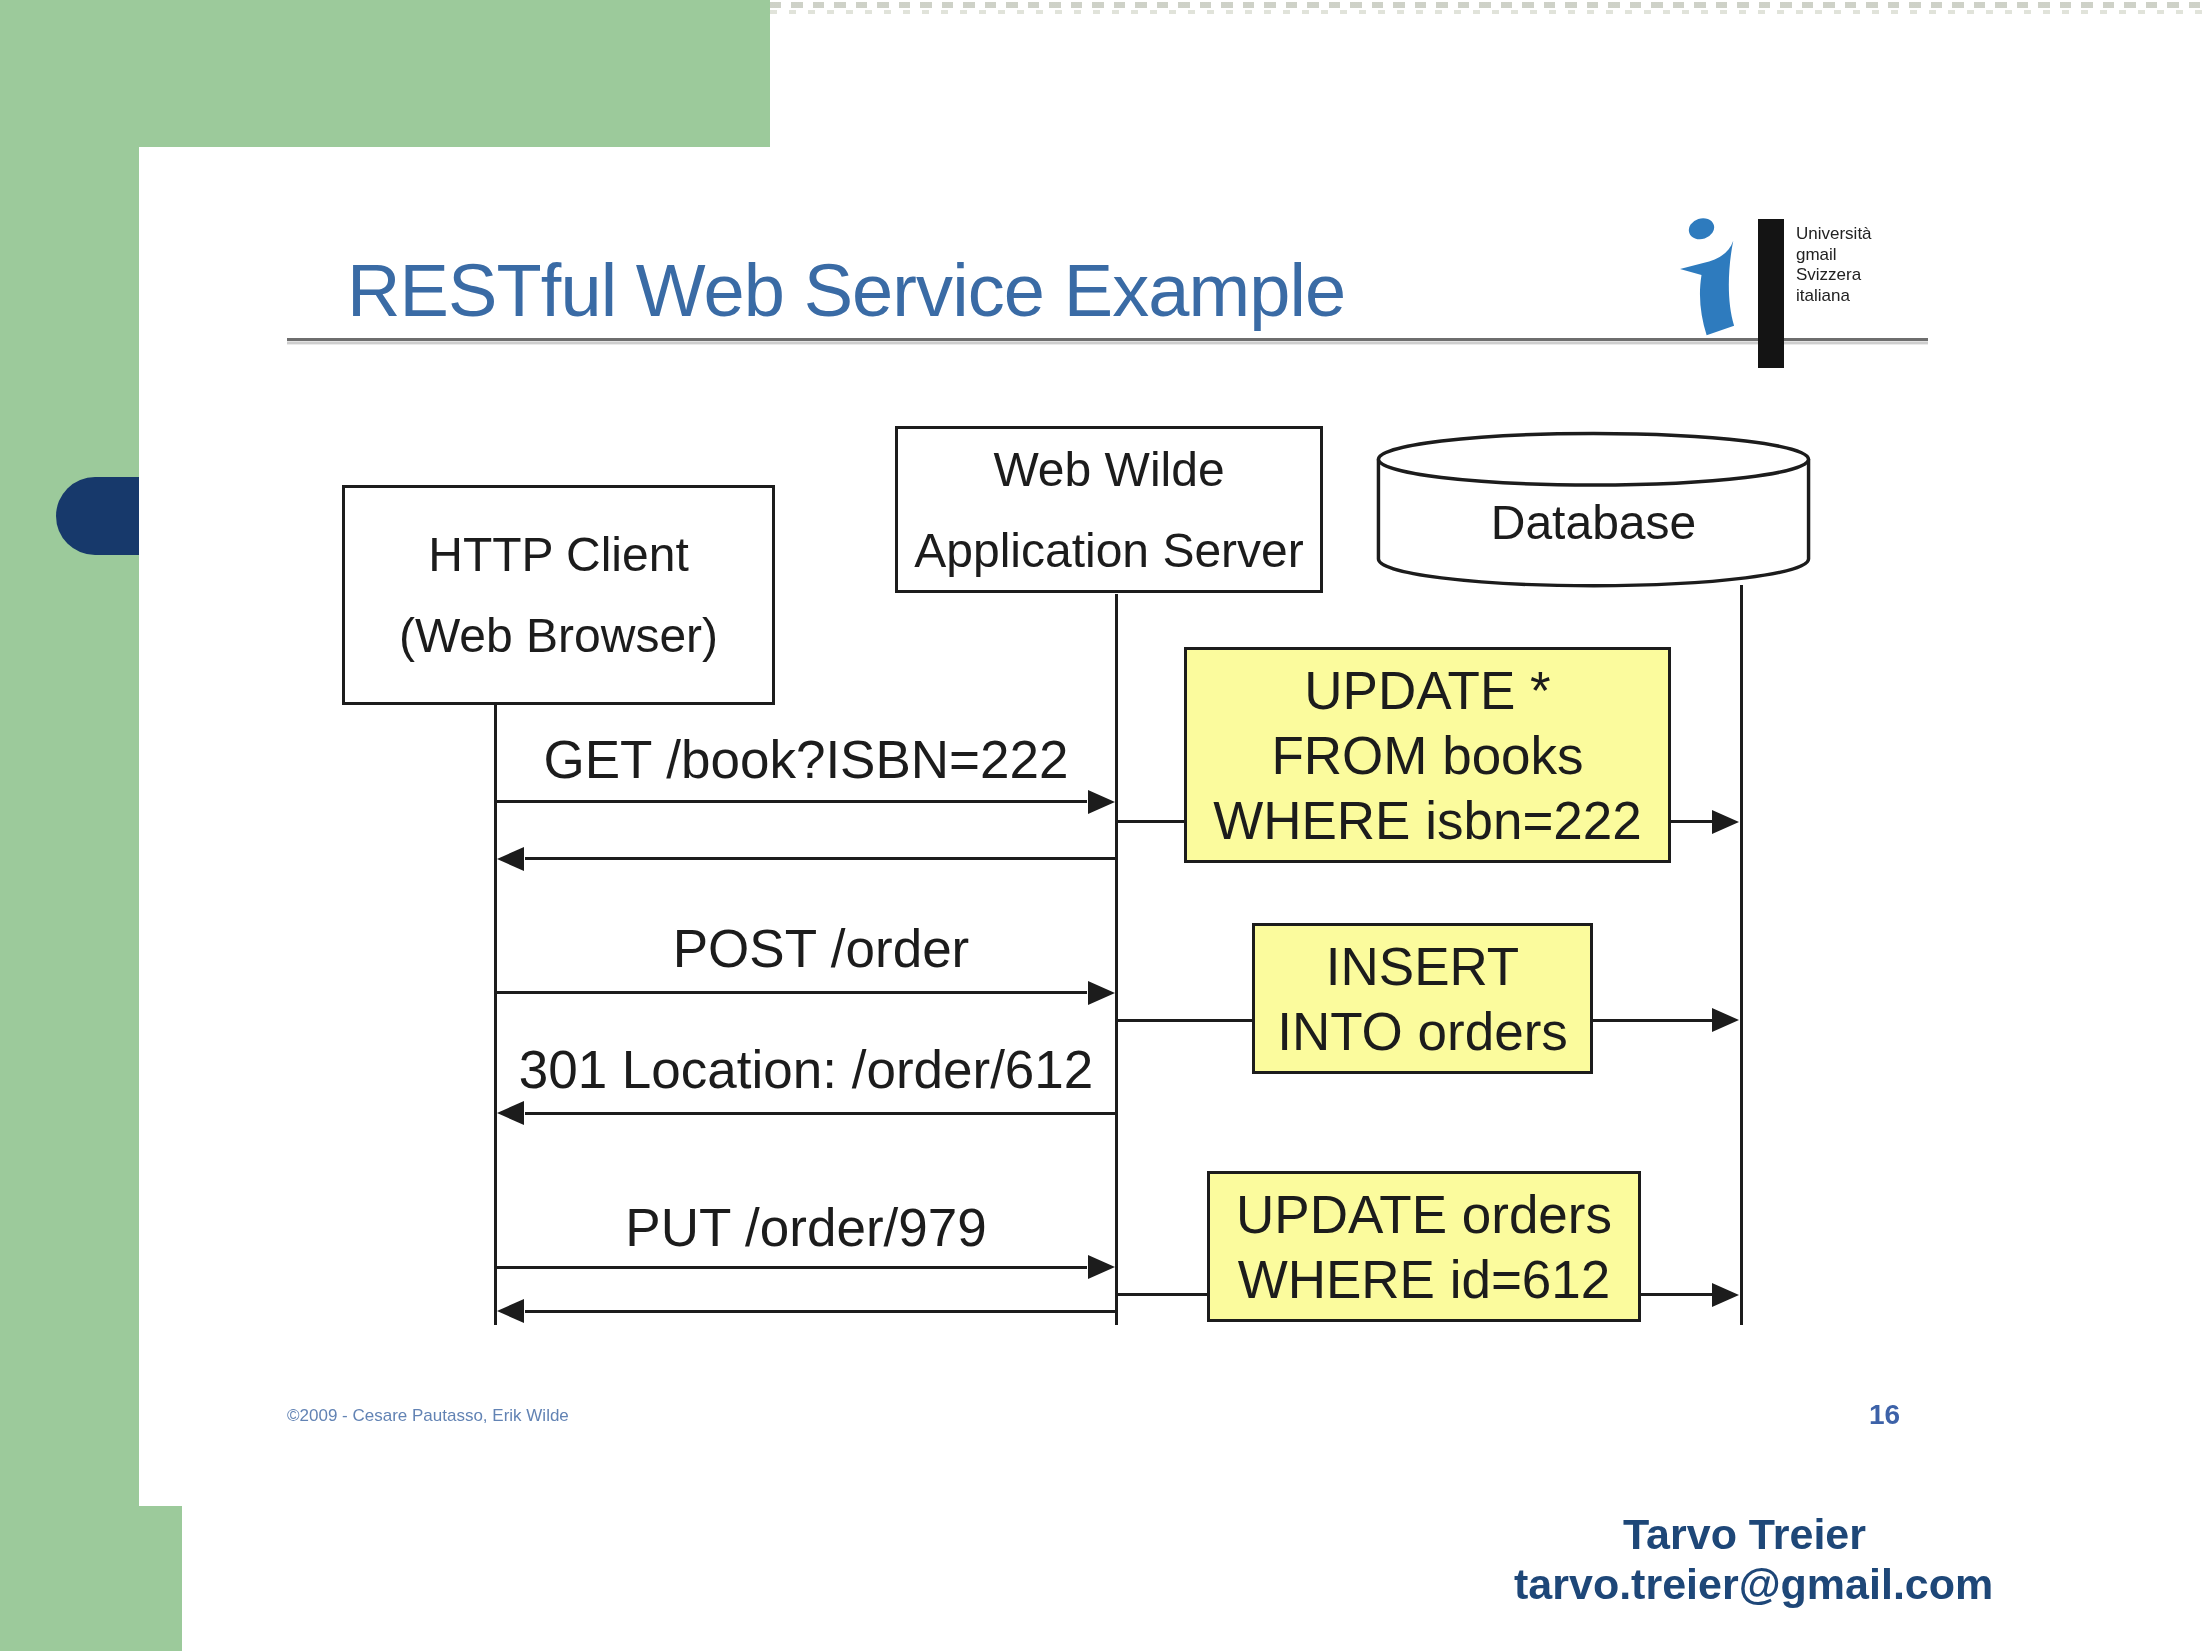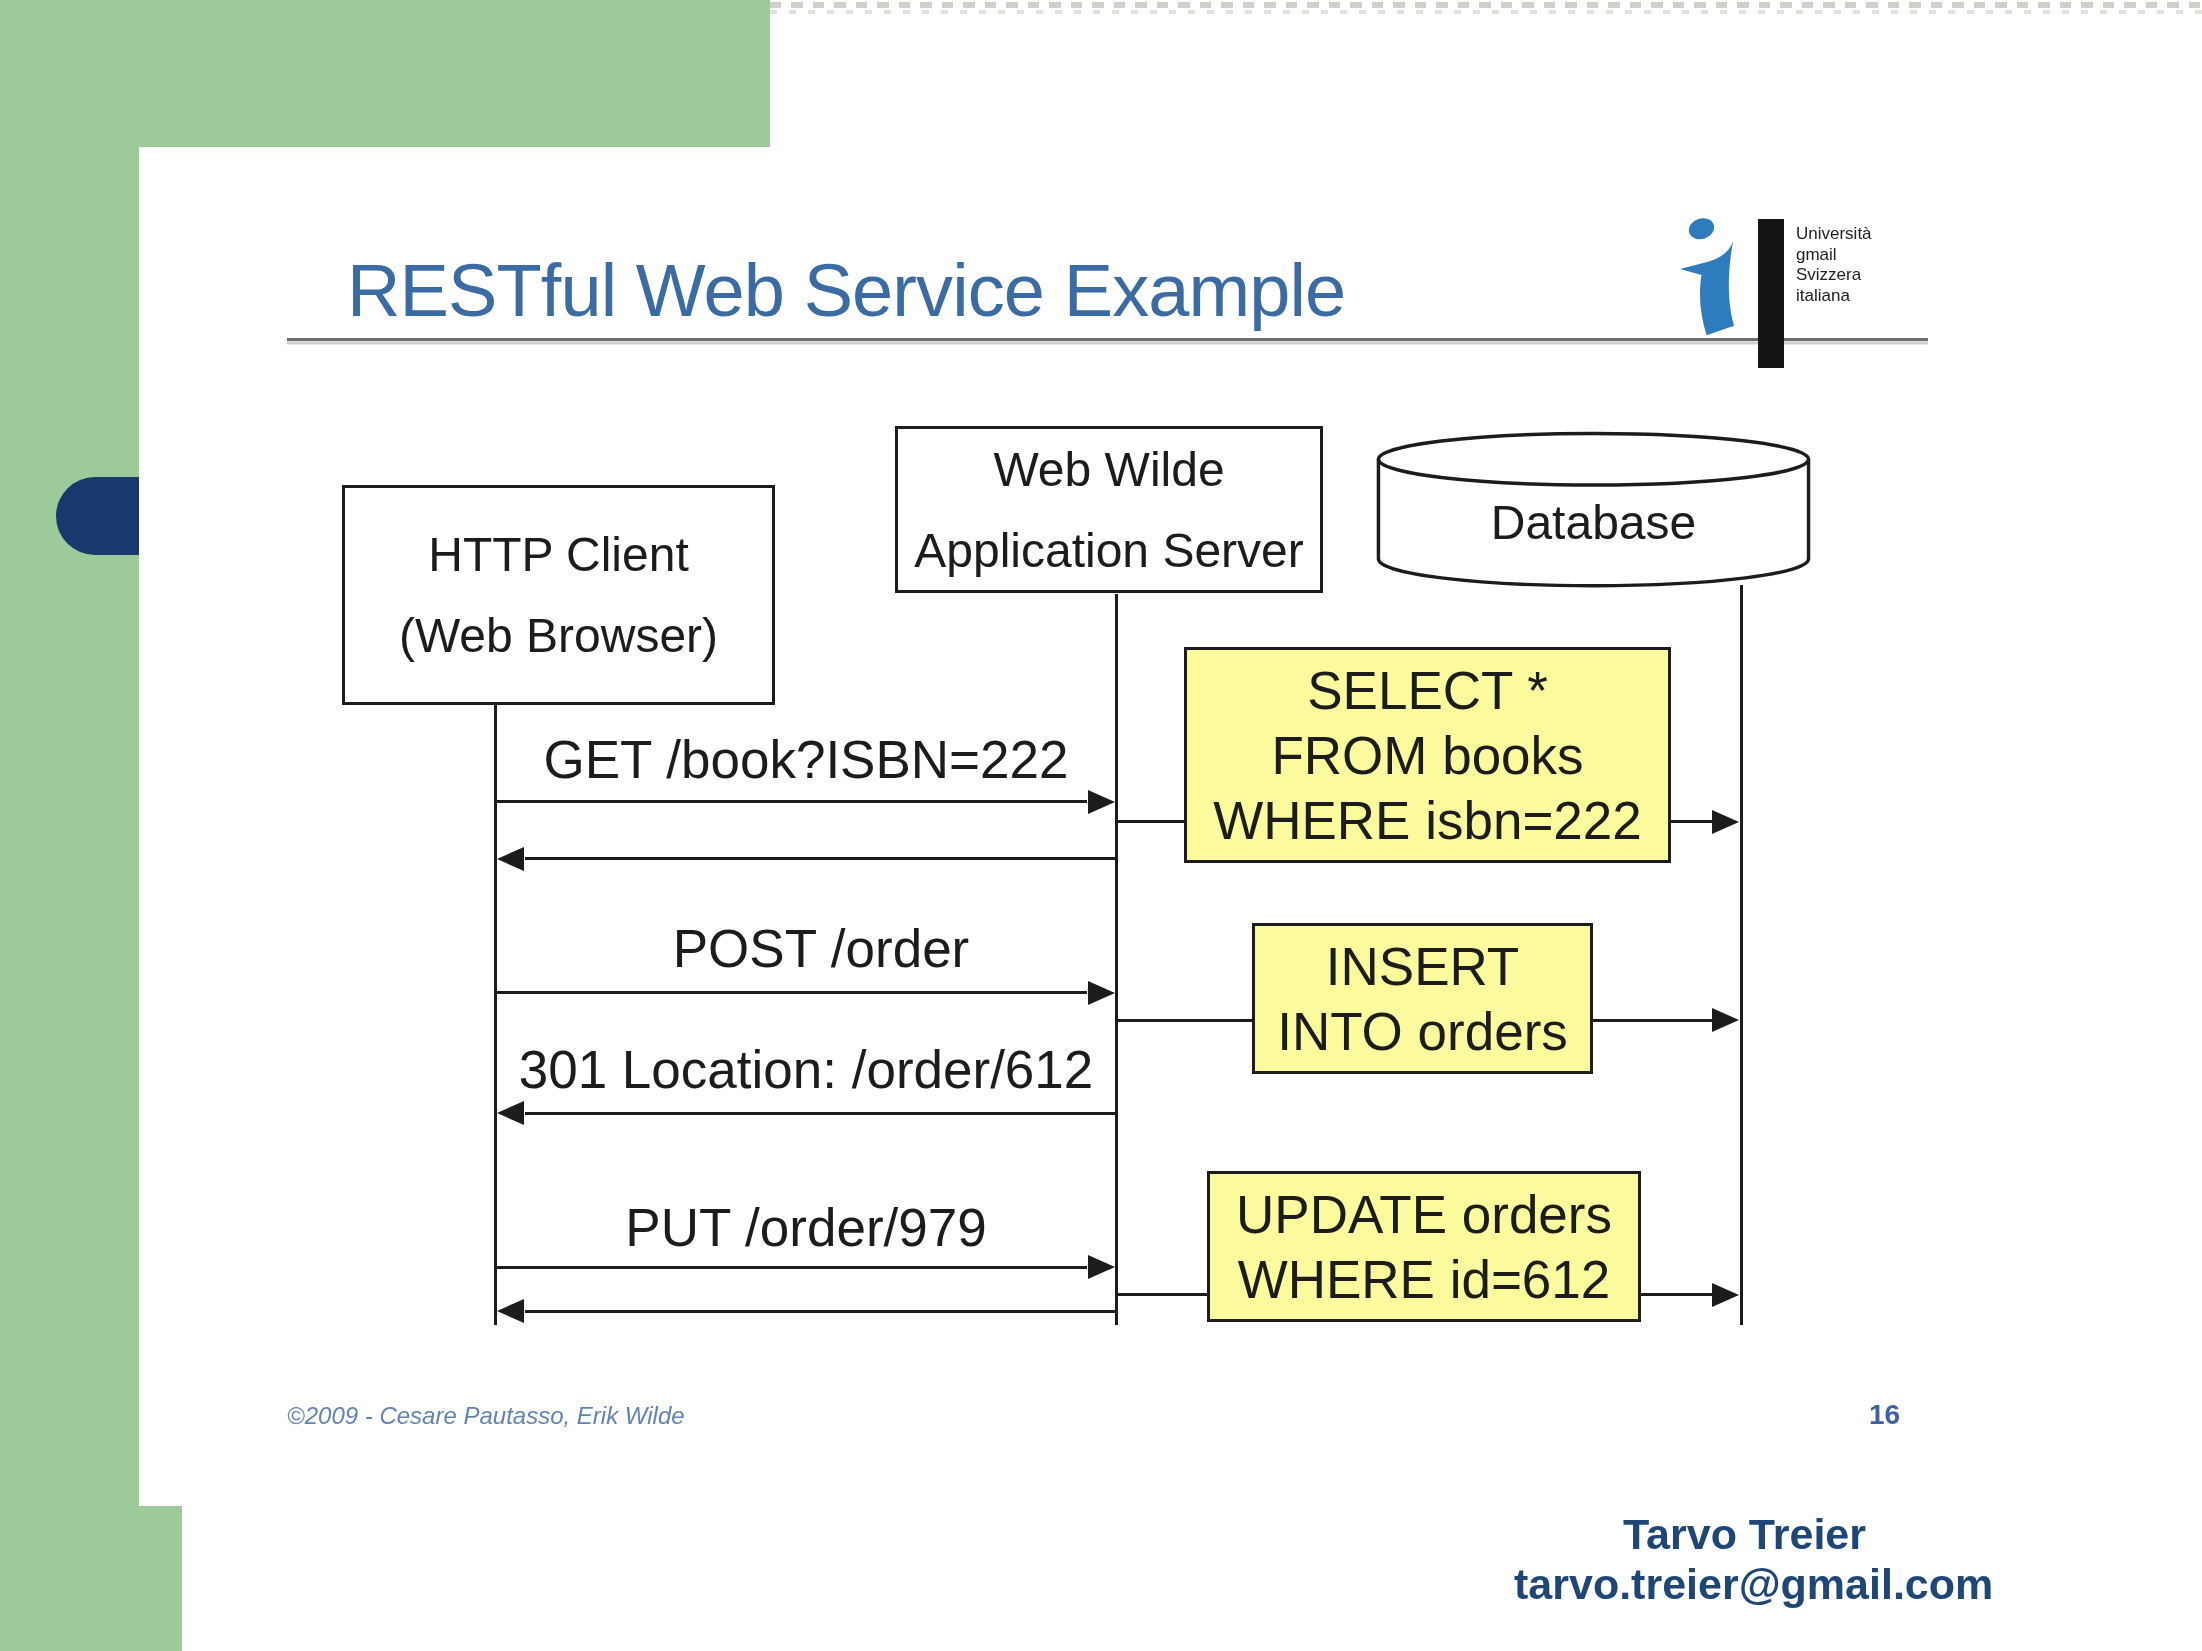--- a/index.html
+++ b/index.html
@@ -29,21 +29,21 @@
   .tri-r{width:0;height:0;border-top:12px solid transparent;border-bottom:12px solid transparent;
          border-left:27.5px solid var(--line,#1c1c1c);}
   .tri-l{width:0;height:0;border-top:12px solid transparent;border-bottom:12px solid transparent;
          border-right:27.5px solid var(--line,#1c1c1c);}
   .msg{font-size:53px;line-height:60px;text-align:center;white-space:nowrap;}
   .sqlbox{background:var(--yellow,#FBFB9D);border:3.4px solid var(--line,#1c1c1c);display:flex;
           flex-direction:column;align-items:center;justify-content:center;z-index:3;}
   .sqlbox .ln{font-size:53px;line-height:65px;white-space:nowrap;}
   .dbtext{font-size:48px;line-height:52px;text-align:center;}
   
-  .copyright{font-size:24px;line-height:27.5px;color:var(--footer-blue,#6283B4);white-space:nowrap;font-style:italic;}
+  .copyright{font-size:17px;line-height:27.5px;color:var(--footer-blue,#6283B4);white-space:nowrap;}
   .pagenum{font-size:28px;line-height:31px;font-weight:bold;color:var(--page-blue,#3D62A8);}
   .contact{font-size:43px;line-height:50px;color:var(--contact-navy,#1E4778);text-align:center;white-space:nowrap;font-weight:bold;}
   svg{display:block;}
 </style>
 </head>
 <body>
 
 <div id="stage">
 
   <div class="abs green" style="left:0;top:0;width:139px;height:1506px;"></div>
@@ -112,21 +112,21 @@
   <div class="abs hline" style="left:497px;top:1266px;width:590px;"></div>
   <div class="abs tri-r" style="left:1088px;top:1255px;"></div>
 
   <div class="abs hline" style="left:1118px;top:1293px;width:594px;"></div>
   <div class="abs tri-r" style="left:1712px;top:1283px;"></div>
 
   <div class="abs hline" style="left:525px;top:1310px;width:590px;"></div>
   <div class="abs tri-l" style="left:497px;top:1299px;"></div>
 
   <div class="abs sqlbox" style="left:1184px;top:647px;width:481px;height:210px;">
-    <div class="ln">SELECT *</div>
+    <div class="ln">UPDATE *</div>
     <div class="ln">FROM books</div>
     <div class="ln">WHERE isbn=222</div>
   </div>
   <div class="abs sqlbox" style="left:1252px;top:923px;width:335px;height:145px;">
     <div class="ln">INSERT</div>
     <div class="ln">INTO orders</div>
   </div>
   <div class="abs sqlbox" style="left:1207px;top:1171px;width:428px;height:145px;">
     <div class="ln">UPDATE orders</div>
     <div class="ln">WHERE id=612</div>

